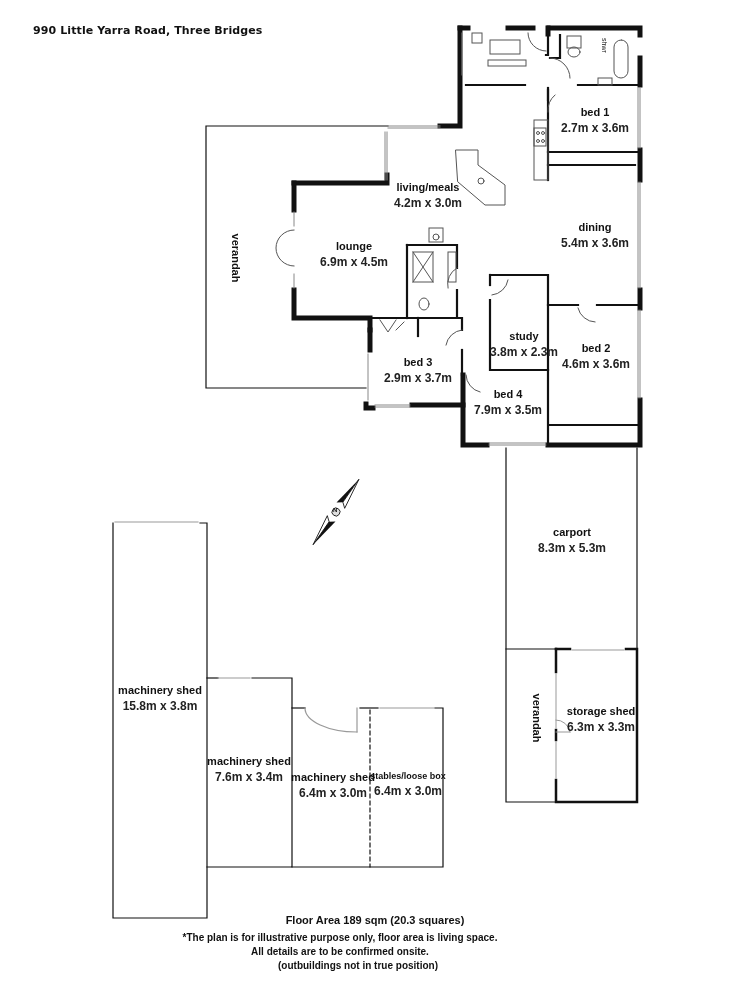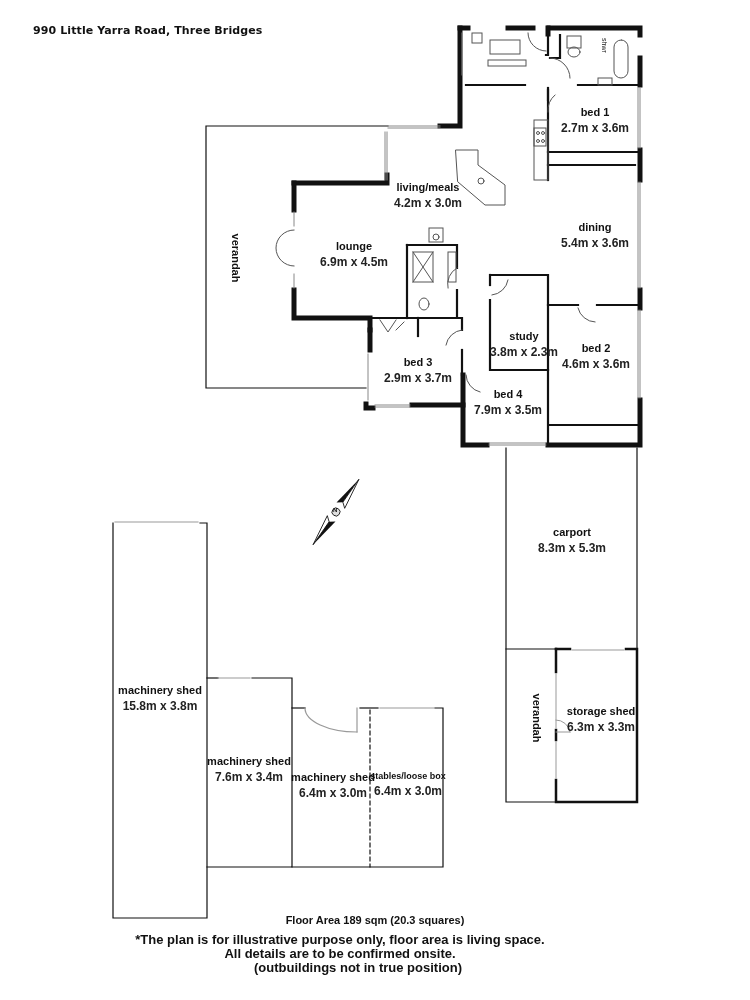--- a/index.html
+++ b/index.html
@@ -5,21 +5,21 @@
   html, body { margin:0; padding:0; background:#ffffff; }
   body { width:750px; height:1000px; position:relative; overflow:hidden; font-family:"Liberation Sans", sans-serif; color:#111; }
   .title { position:absolute; left:33px; top:24px; font-family:"DejaVu Sans", sans-serif; font-weight:bold; font-size:11px; color:#111; letter-spacing:0.1px; }
   svg.plan { position:absolute; left:0; top:0; }
   .room { position:absolute; text-align:center; transform:translateX(-50%); white-space:nowrap; }
   .room .name { font-weight:bold; font-size:11px; color:#111; display:block; }
   .room .dim { font-weight:bold; font-size:12px; color:#222; display:block; margin-top:3px; }
   .vert { position:absolute; transform:rotate(90deg); transform-origin:center; font-weight:bold; font-size:11px; white-space:nowrap; }
   .footer { position:absolute; left:0; width:750px; text-align:center; }
   .footer .area { position:absolute; left:0; width:750px; top:914px; font-weight:bold; font-size:11px; text-align:center; }
-  .footer .note { position:absolute; left:0; width:680px; font-weight:bold; font-size:13px; text-align:center; }
+  .footer .note { position:absolute; left:0; width:680px; font-weight:bold; font-size:10px; text-align:center; }
 </style>
 </head>
 <body>
 
 <div class="title">990 Little Yarra Road, Three Bridges</div>
 
 <svg class="plan" width="750" height="1000" viewBox="0 0 750 1000" xmlns="http://www.w3.org/2000/svg">
   <g fill="none" stroke="#111" stroke-linecap="square">
 
     <g stroke-width="1.2">

